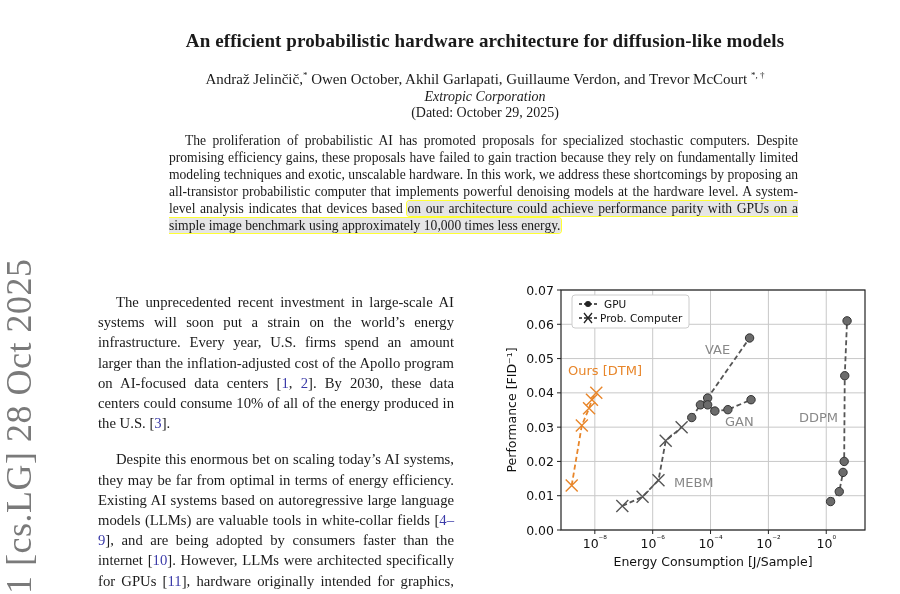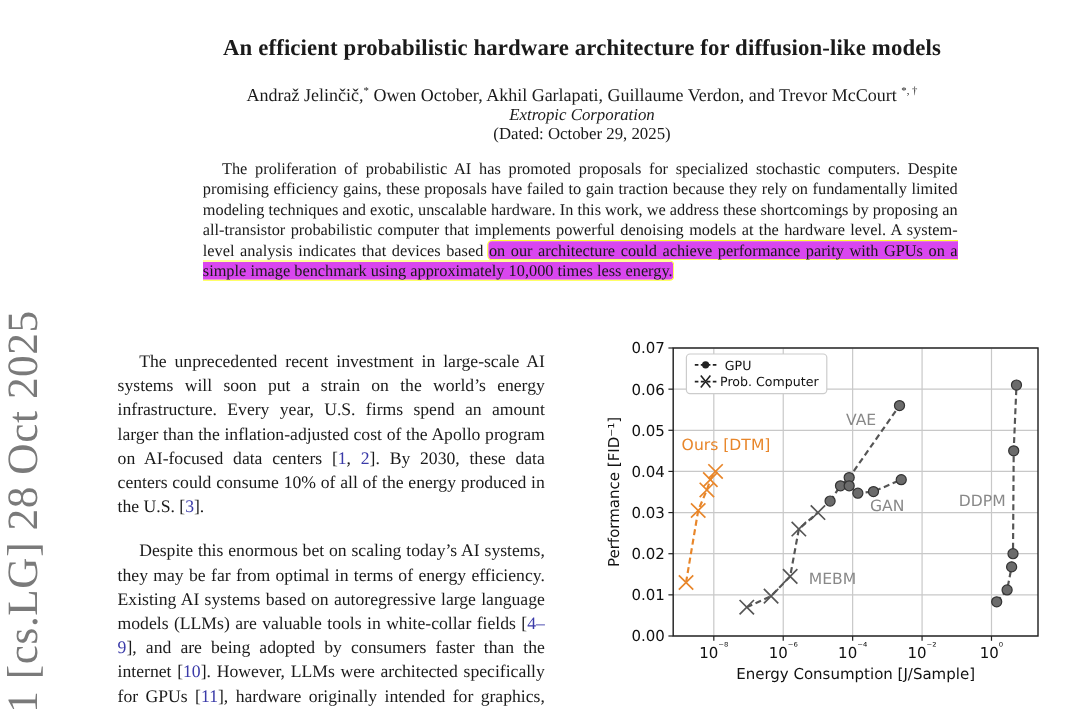--- a/index.html
+++ b/index.html
@@ -6,21 +6,21 @@
   body { width:900px; height:594px; overflow:hidden; position:relative;
          font-family:"Liberation Serif", "DejaVu Serif", serif; color:#1a1a1a; }
   .title { position:absolute; left:0; top:30px; width:970px; text-align:center;
            font-size:19px; font-weight:bold; letter-spacing:0.1px; }
   .authors { position:absolute; left:0; top:70px; width:970px; text-align:center; font-size:15px; }
   .authors sup { font-size:9px; vertical-align:6px; }
   .affil { position:absolute; left:0; top:89px; width:970px; text-align:center; font-size:14px; font-style:italic; }
   .dated { position:absolute; left:0; top:105px; width:970px; text-align:center; font-size:14px; }
   .abstract { position:absolute; left:169px; top:132px; width:629px; font-size:13.6px; line-height:17.1px;
               text-align:justify; text-indent:16px; }
-  .hl { background:#d946ef; border-radius:3px; box-shadow:0 0 0 1px #ffff33; }
+  .hl { background:#e5e5e5; border-radius:3px; box-shadow:0 0 0 1px #ffff33; }
   .arxiv { position:absolute; left:-2px; top:594px; transform-origin:0 0; transform:rotate(-90deg);
            font-size:36px; color:#7a7a7a; white-space:nowrap; letter-spacing:0.5px; width:330px; }
   .body-col { position:absolute; left:82px; top:276px; width:388px; font-size:14.7px; line-height:20.2px;
               text-align:justify; }
   .body-col p { margin:16px; text-indent:18px; }
   .cite { color:#3a3aa8; }
   .chart { position:absolute; left:500px; top:280px; width:380px; height:300px; }
   .chart svg { font-family:"DejaVu Sans", "Liberation Sans", sans-serif; }
 </style>
 </head>

